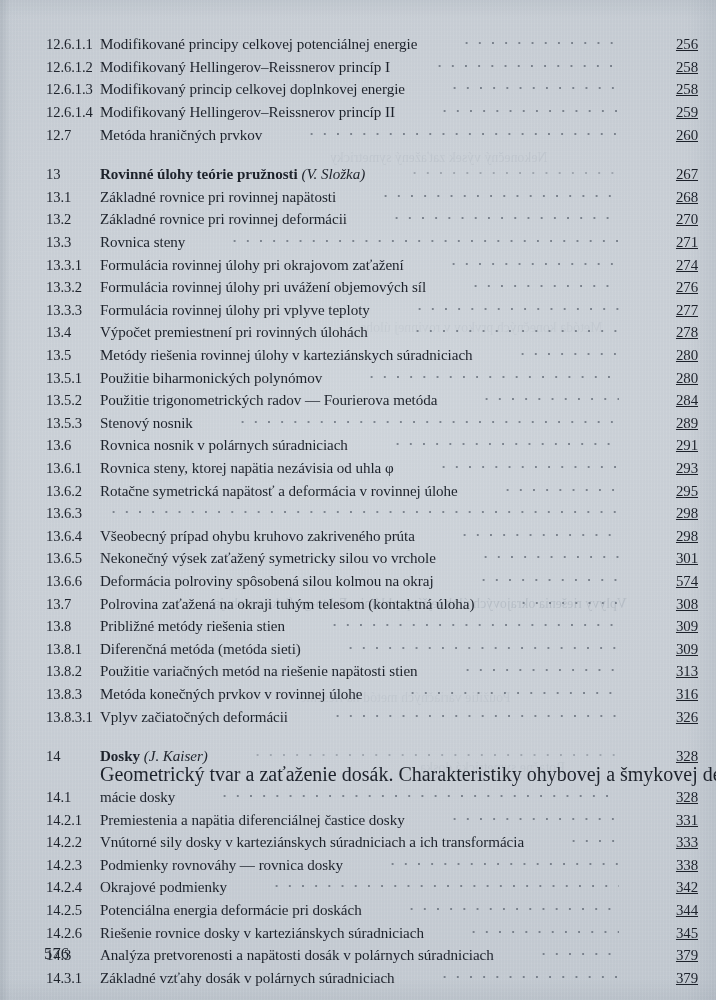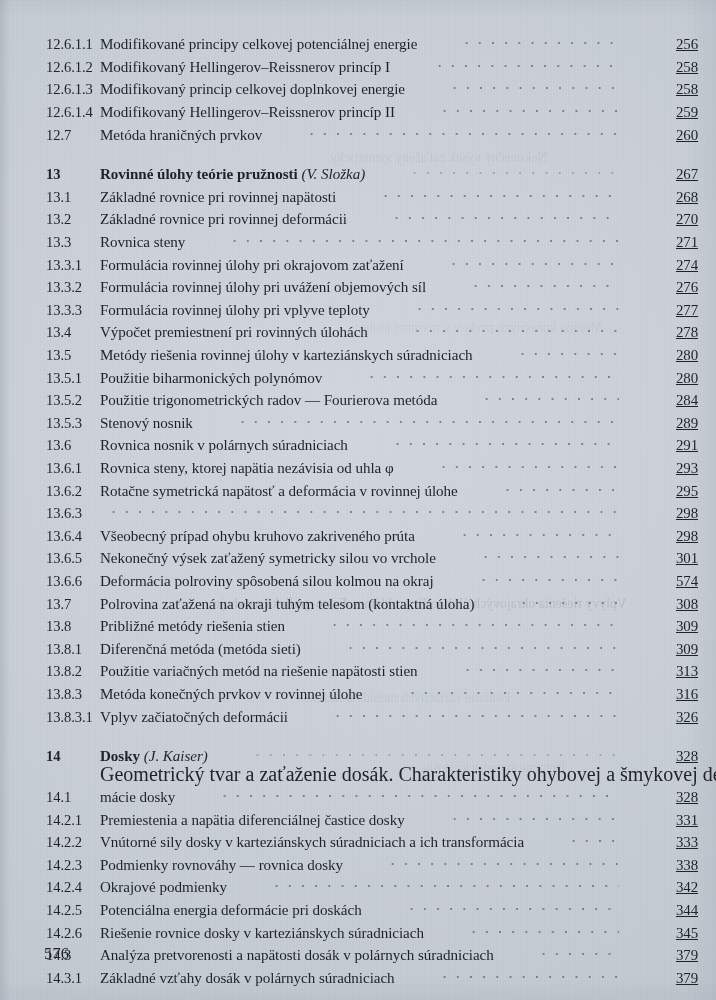--- a/index.html
+++ b/index.html
@@ -127,21 +127,21 @@
     flex: 0 0 auto;
     width: 38px;
     text-align: right;
     font-size: 14.9px;
     line-height: 18.3px;
     letter-spacing: -0.1px;
     text-decoration: underline;
   }
 
   
-  .entry.chapter .num { font-weight: bold; }
+  .entry.chapter .num { font-weight: normal; }
   .entry.chapter .title { font-weight: bold; }
   .entry.chapter .author { font-weight: normal; font-style: italic; }
 
   .entry.gap-before { margin-top: 17px; }
 
   .cont-line {
     display: flex;
     align-items: baseline;
     line-height: 18.3px;
   }

